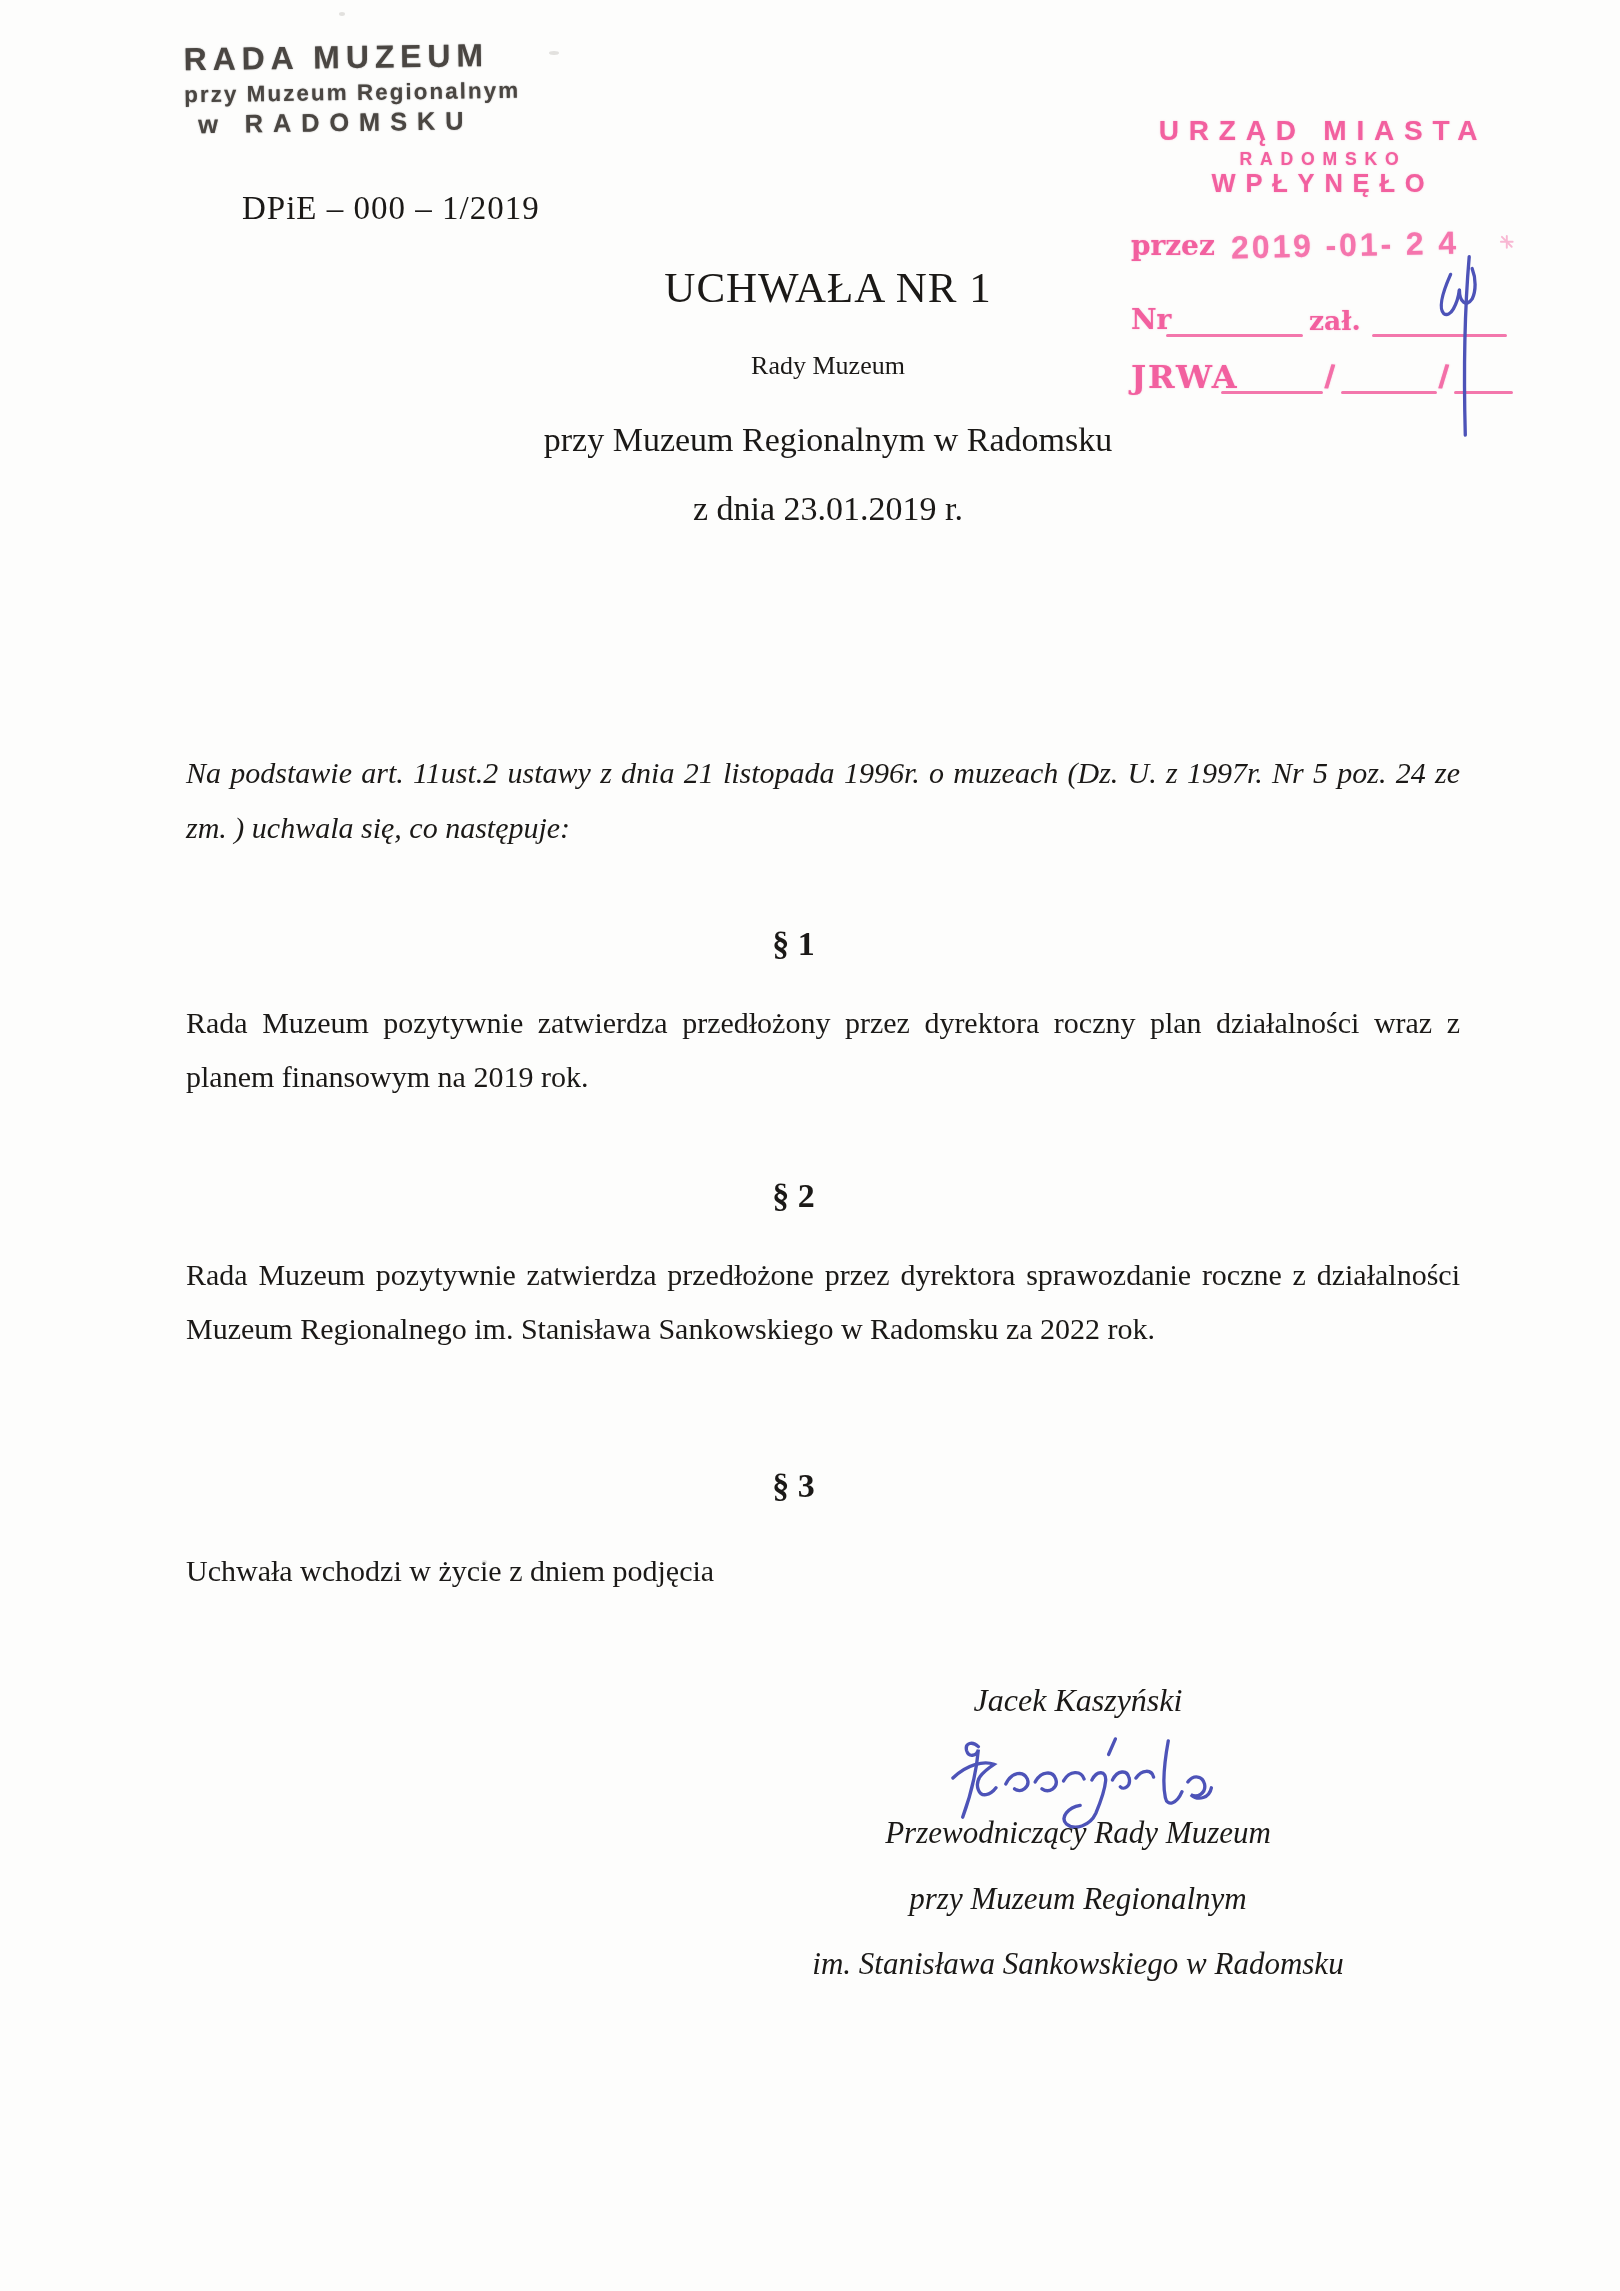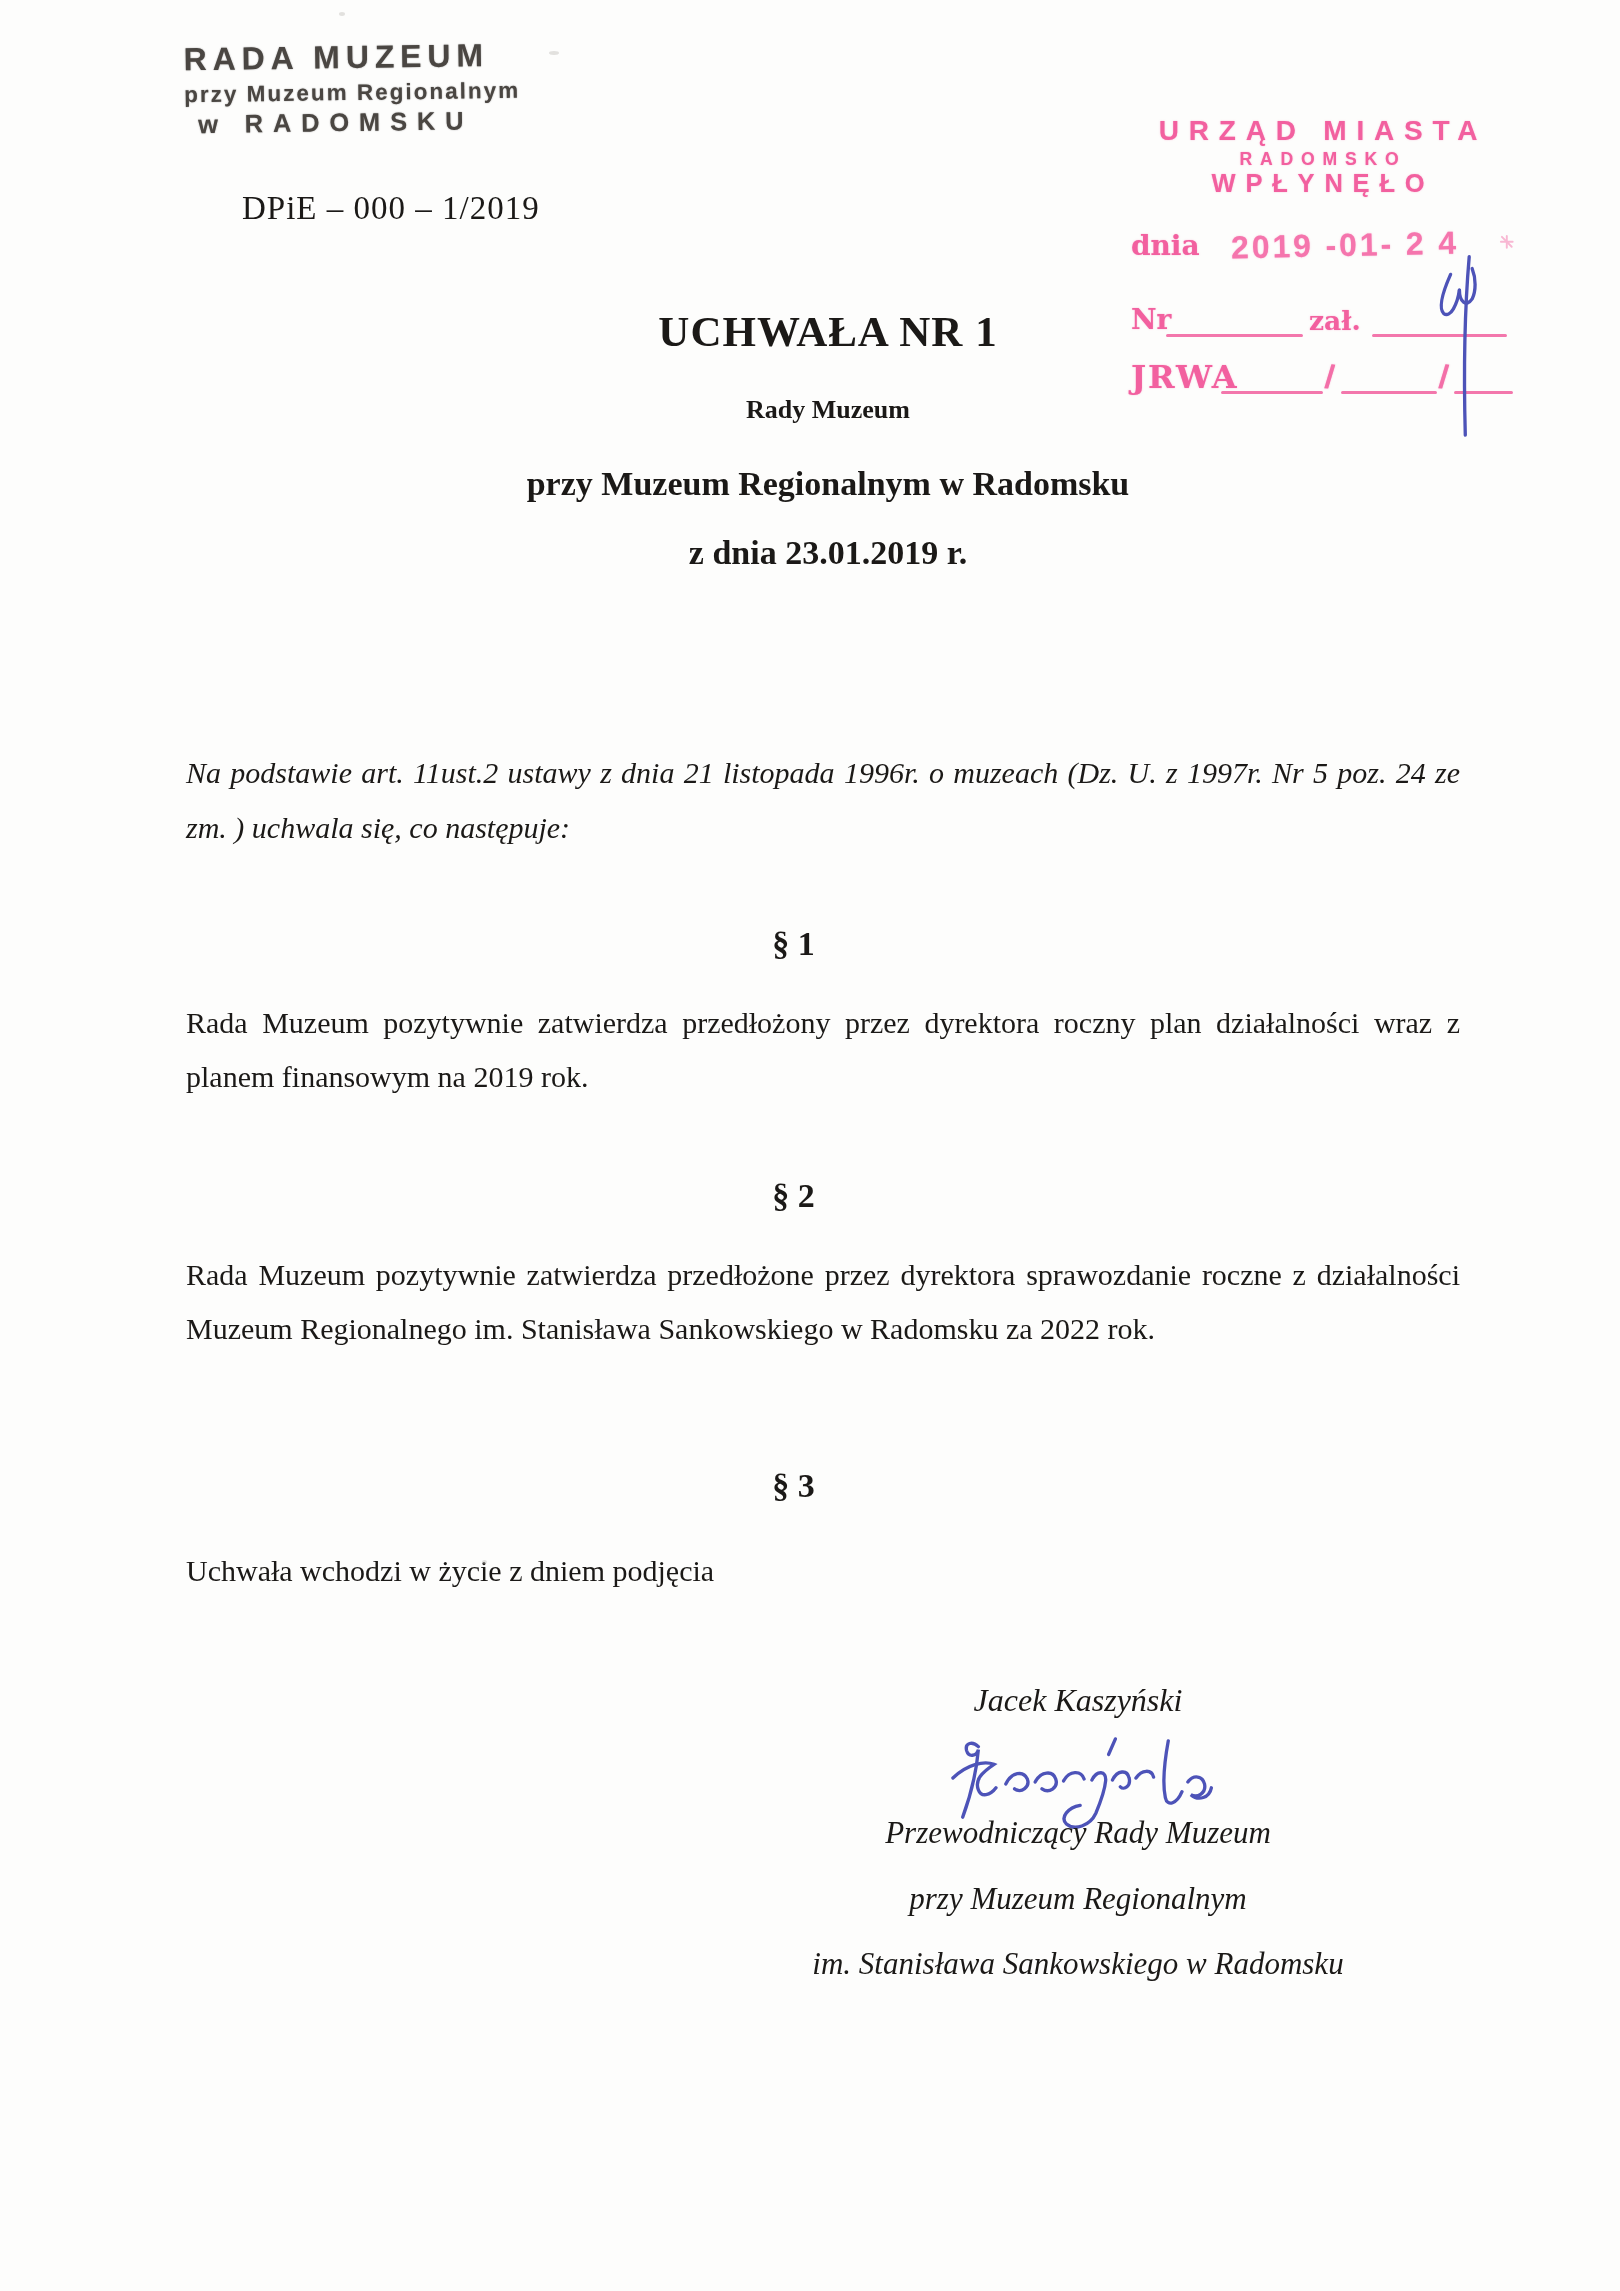--- a/index.html
+++ b/index.html
@@ -45,21 +45,21 @@
   .nr-row .nr{position:absolute;left:3.9px;top:0;font-size:28px;}
   .nr-row .zal{position:absolute;left:182px;top:2px;font-size:26.5px;}
   .jrwa-row{position:absolute;top:247px;left:0;width:412px;height:43px;}
   .jrwa-row .jrwa{position:absolute;left:3.9px;top:0;font-size:32px;letter-spacing:2px;}
   .ink-line{position:absolute;height:0;border-bottom:3.9px solid #f2609f;border-radius:2.9px;opacity:.85;}
   .slash{position:absolute;font-size:33px;font-weight:bold;transform:rotate(6deg);opacity:.9;}
   .blot{position:absolute;left:1498px;top:233px;opacity:.55;}
   .paraph{position:absolute;left:1423px;top:245px;}
 
   
-  .line{position:absolute;left:186px;width:1284px;text-align:center;font-weight:bold;margin-top:44px;}
+  .line{position:absolute;left:186px;width:1284px;text-align:center;font-weight:normal;}
   .t1{top:263px;font-size:43px;letter-spacing:1px;}
   .t2{top:351px;font-size:26px;}
   .t3{top:421px;font-size:34px;}
   .t4{top:490px;font-size:34px;}
 
   
   .para{
     position:absolute;left:186px;width:1274px;
     font-size:30px;line-height:54px;
     text-align:justify;
@@ -94,21 +94,21 @@
     <div class="l3">w RADOMSKU</div>
   </div>
 
   <div class="ref">DPiE – 000 – 1/2019</div>
 
   <div class="intake">
     <div class="o1">URZĄD MIASTA</div>
     <div class="o2">RADOMSKO</div>
     <div class="o3">WPŁYNĘŁO</div>
     <div class="date-row">
-      <span class="lbl slab">dnia</span>
+      <span class="lbl slab">przez</span>
       <span class="val">2019 -01- 2 4</span>
     </div>
     <div class="nr-row">
       <span class="nr slab">Nr</span>
       <span class="ink-line" style="left:39px;top:31px;width:137px;"></span>
       <span class="zal slab">zał.</span>
       <span class="ink-line" style="left:245px;top:31px;width:135px;"></span>
     </div>
     <div class="jrwa-row">
       <span class="jrwa slab">JRWA</span>

